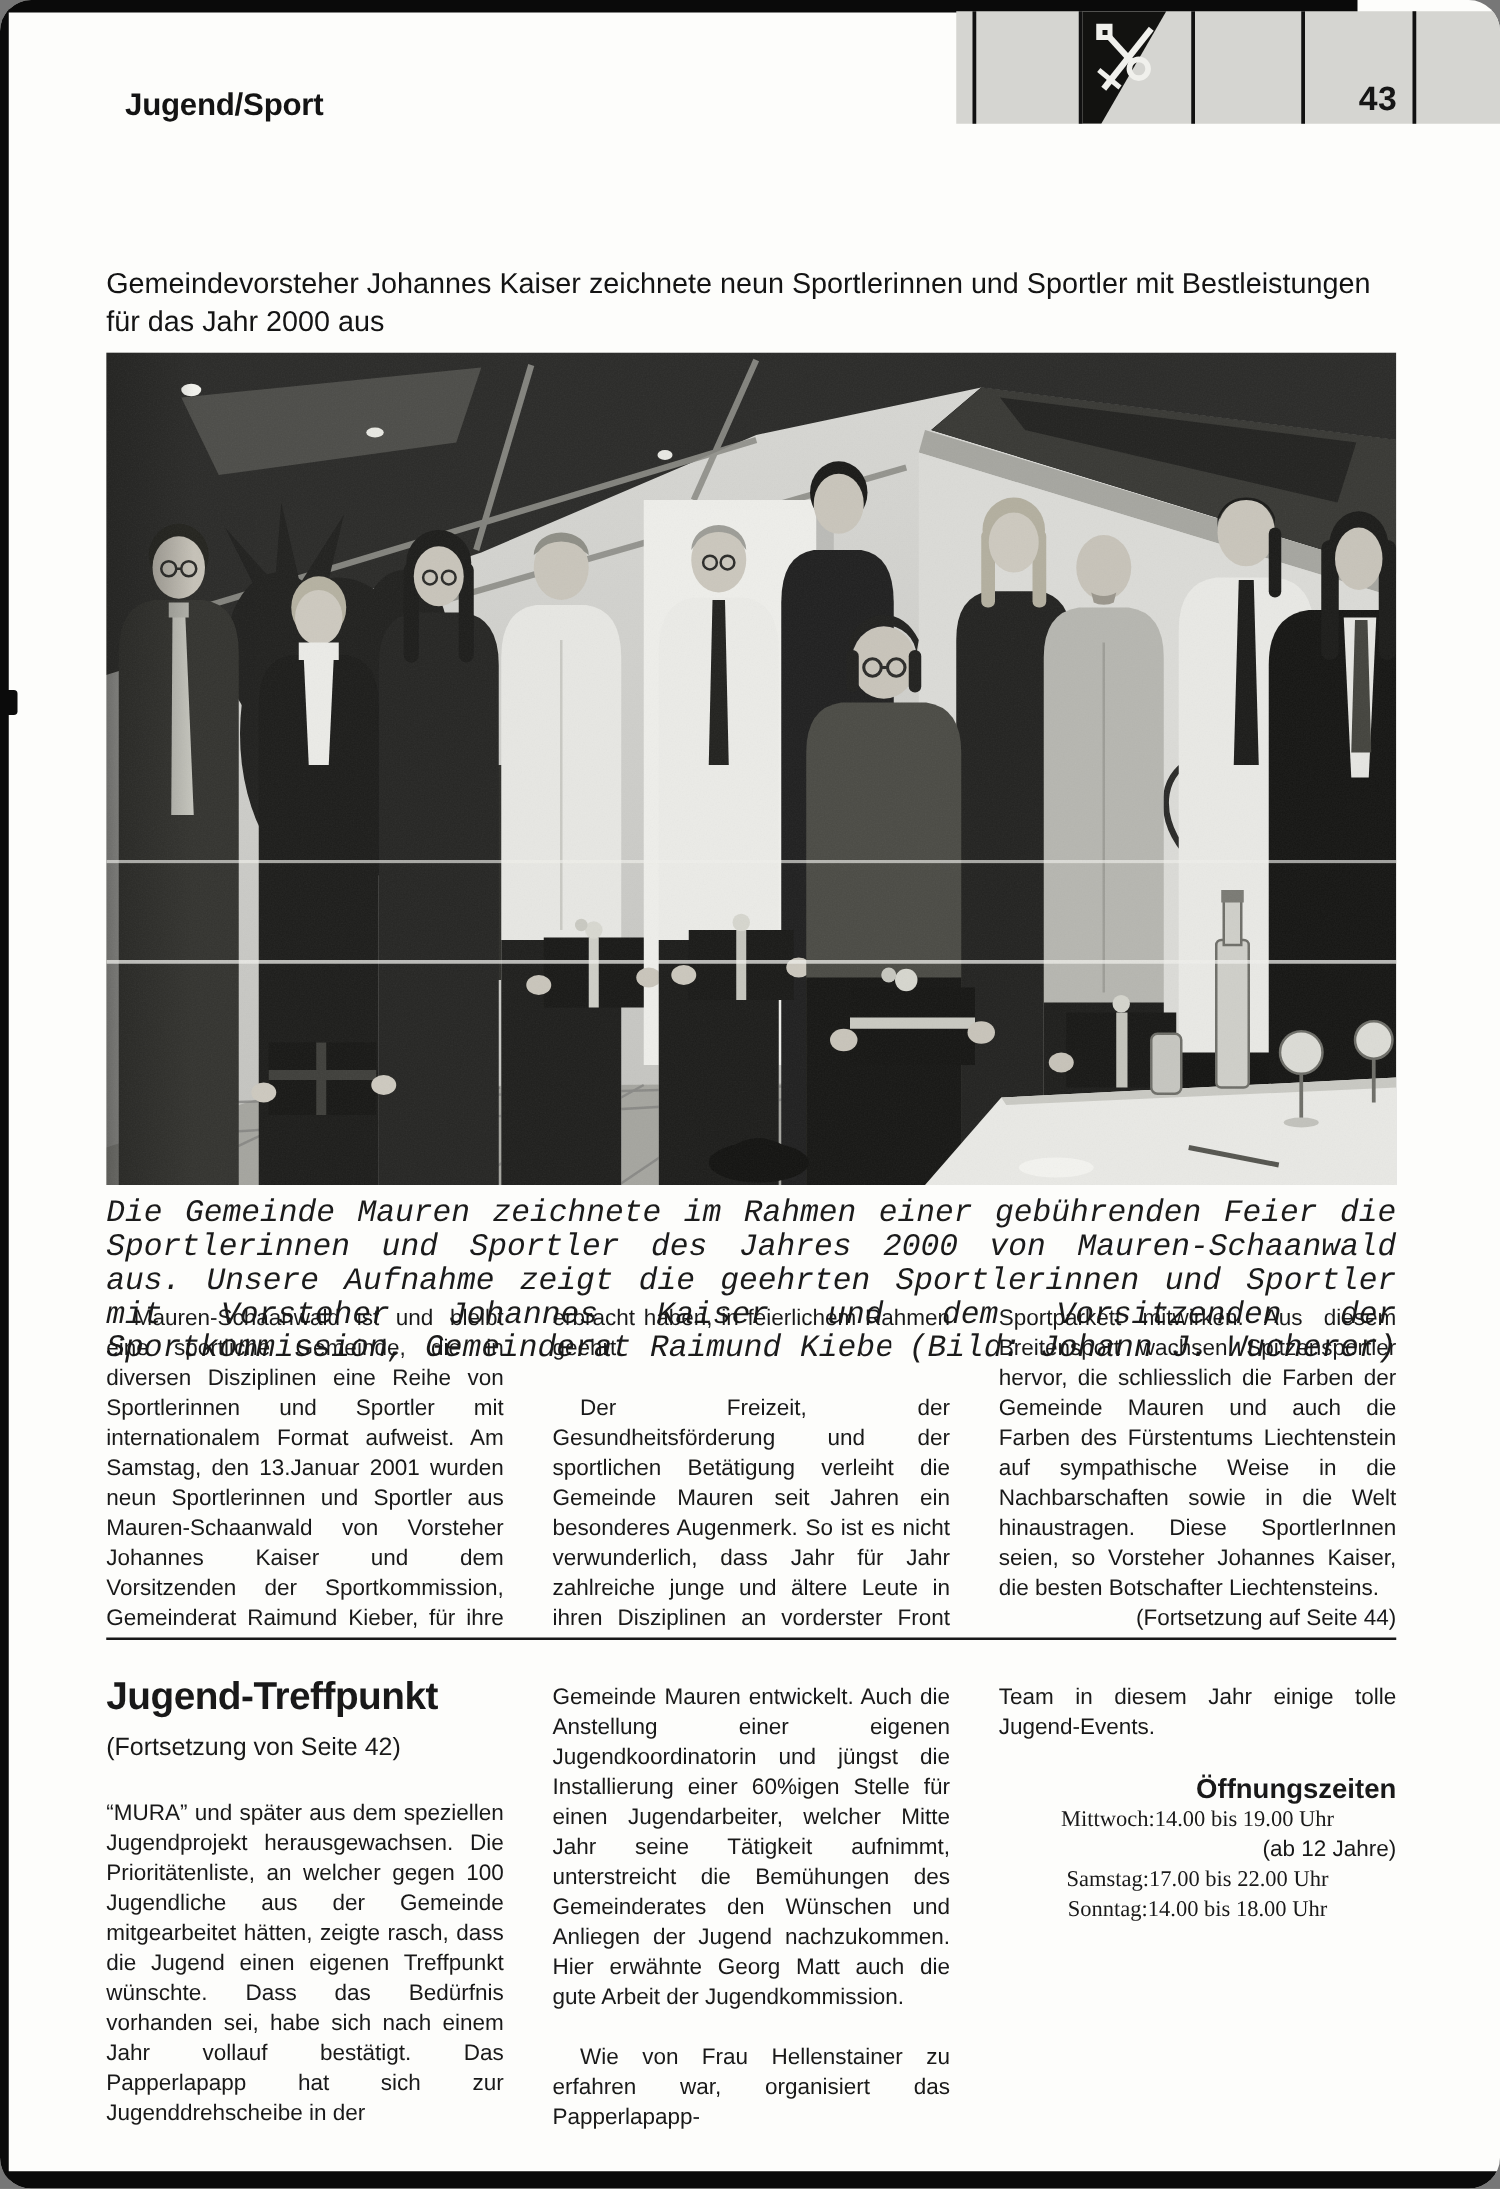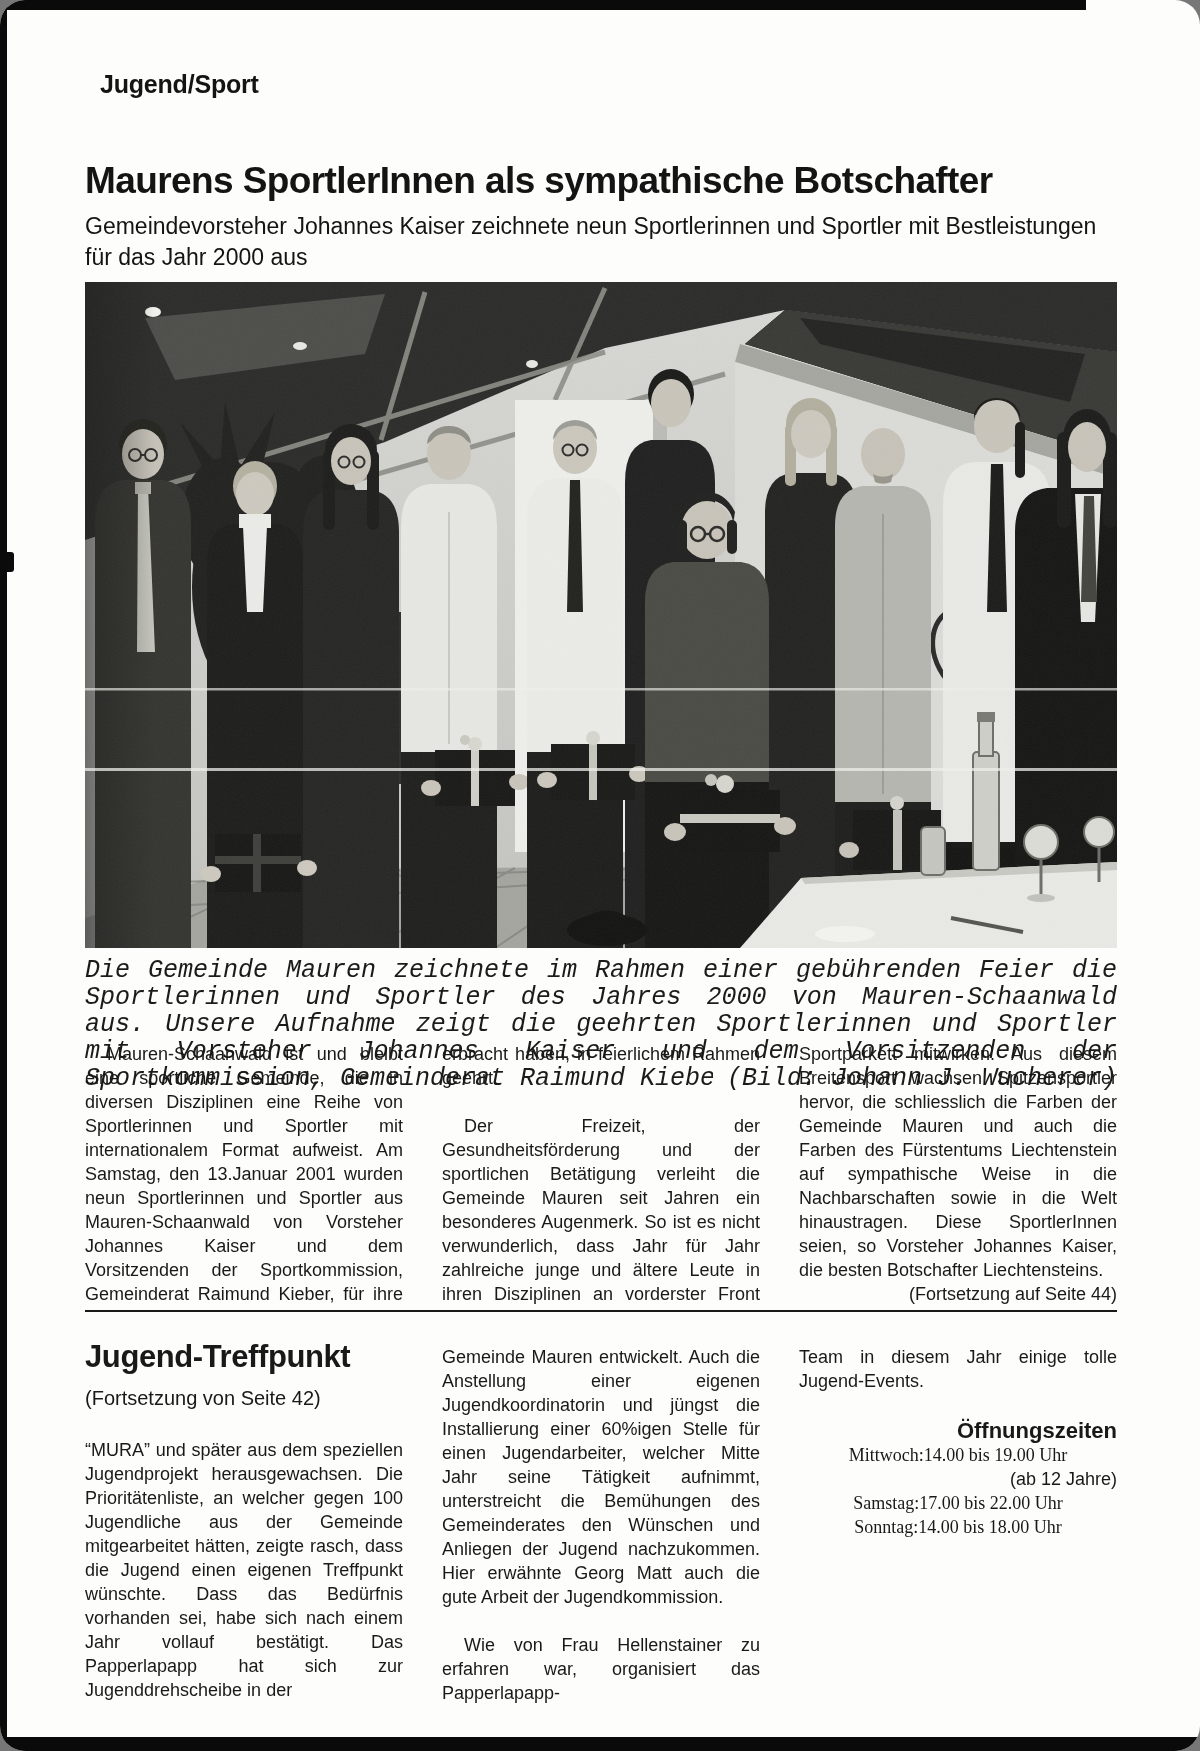--- a/index.html
+++ b/index.html
@@ -66,22 +66,42 @@
 
 <div class="page">
 
   <div class="scan-top"></div>
   <div class="scan-left"></div>
   <div class="scan-left-tick"></div>
   <div class="scan-bottom"></div>
 
   <div class="section-label">Jugend/Sport</div>
 
-
-  <div class="headline">Maurens SportlerInnen als sympathische Botschafter</div>
+  <div class="band">
+    <div class="vline" style="left:13px"></div>
+    <div class="vline" style="left:98px"></div>
+    <div class="vline" style="left:188px"></div>
+    <div class="vline" style="left:276px"></div>
+    <div class="vline" style="left:365px"></div>
+    <div class="emblem">
+      <svg viewBox="0 0 90 90">
+        <polygon points="3,0 70,0 18,90 3,90" fill="#121210"></polygon>
+        <g stroke="#f0f0ec" fill="none">
+          <line x1="58" y1="14" x2="20" y2="62" stroke-width="5"></line>
+          <line x1="16" y1="47" x2="33" y2="61" stroke-width="4"></line>
+          <line x1="23" y1="19" x2="43" y2="41" stroke-width="5"></line>
+          <circle cx="48" cy="46" r="7.5" stroke-width="4.5"></circle>
+        </g>
+        <rect x="14" y="10" width="13" height="13" fill="#f0f0ec"></rect>
+        <rect x="19" y="15" width="4" height="4" fill="#121210"></rect>
+      </svg>
+    </div>
+    <div class="page-number">43</div>
+  </div>
+
   <div class="subheadline">Gemeindevorsteher Johannes Kaiser zeichnete neun Sportlerinnen und Sportler mit Bestleistungen für das Jahr 2000 aus</div>
 
   <figure class="photo" style="margin:0">
     <svg viewBox="0 0 1032 666" preserveAspectRatio="none">
       <defs>
         <linearGradient id="wallG" x1="0" y1="0" x2="0" y2="1">
           <stop offset="0" stop-color="#d8d8d4"></stop>
             <stop offset="1" stop-color="#c3c3bf"></stop>
         </linearGradient>
         <linearGradient id="leftD" x1="0" y1="0" x2="1" y2="0">

